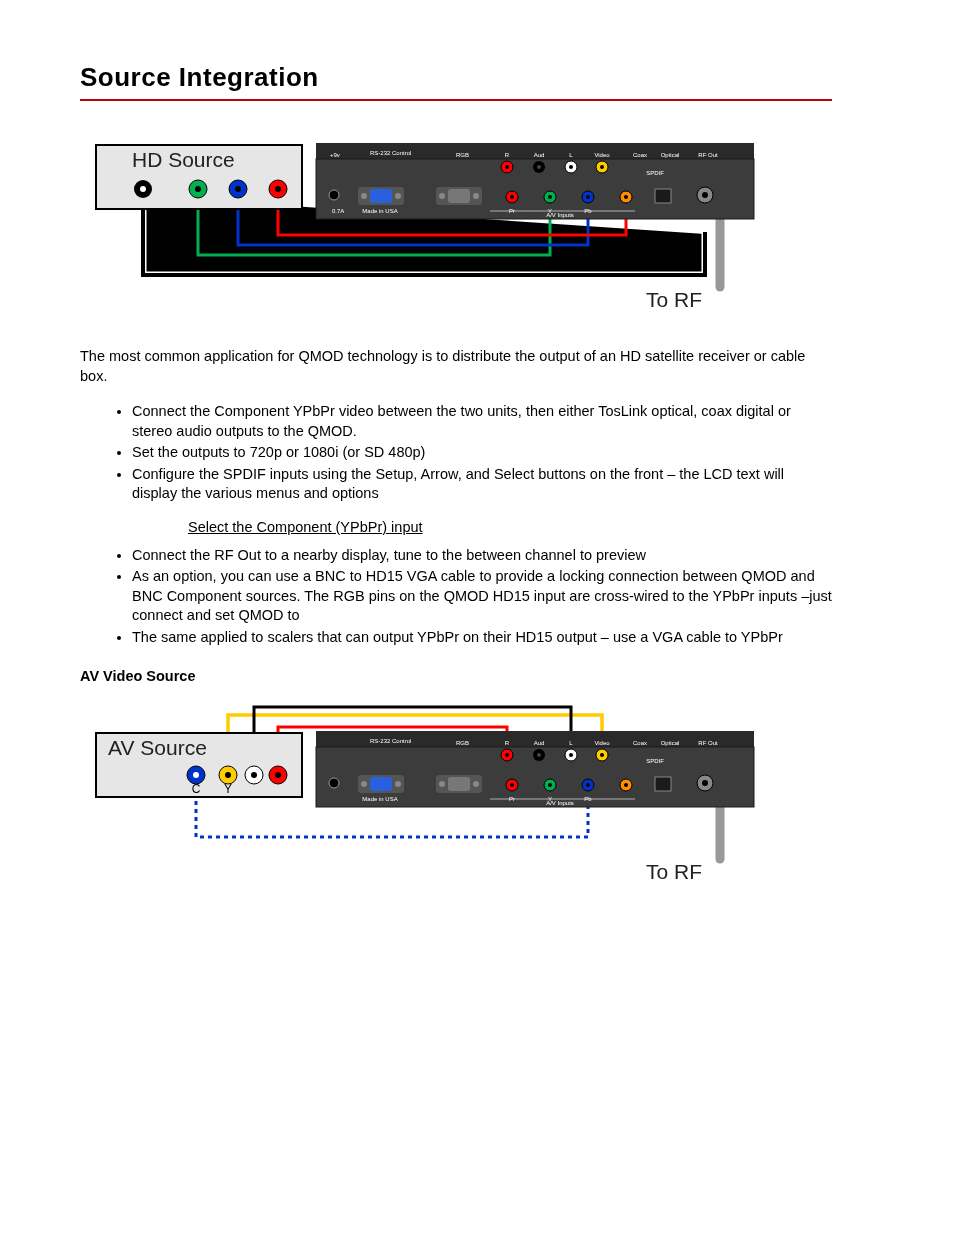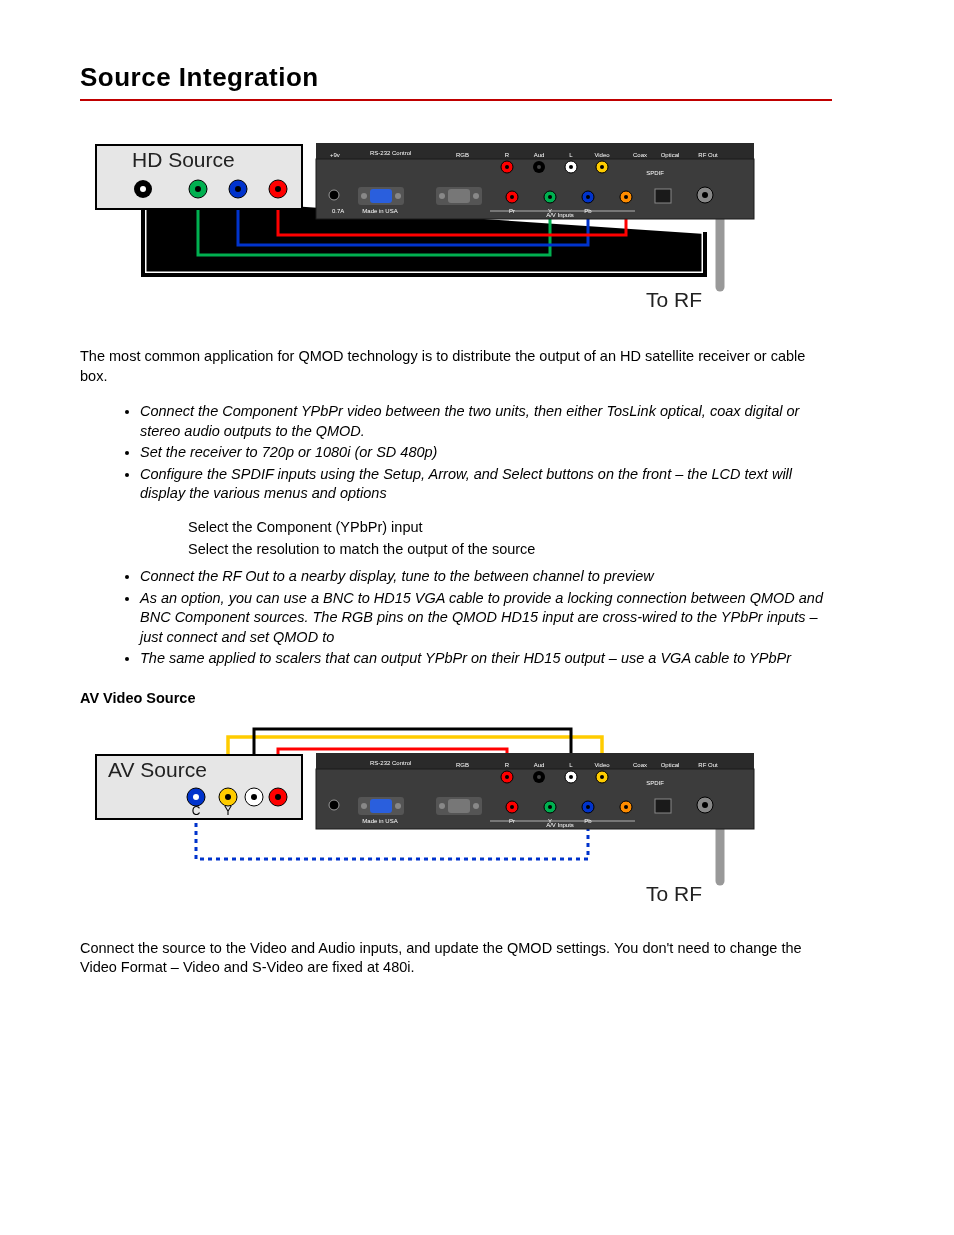--- a/index.html
+++ b/index.html
@@ -32,28 +32,28 @@
     text-decoration: underline;
   }
   .para {
     margin: 16px 0;
   }
   ul.bullets {
     margin: 8px 0 14px 0;
     padding-left: 52px;
   }
   ul.bullets > li {
-    margin: 2px 8px;
-    font-style: italic;
+    margin: 2px 0;
   }
   .sub-indent {
     margin-left: 108px;
   }
   .sub-indent div {
     margin: 2px 0;
+    text-decoration: underline;
   }
   .subhead {
     font-weight: bold;
     margin-top: 20px;
     margin-bottom: 10px;
   }
   svg { display: block; }
   .svg-label {
     font-family: Arial, Helvetica, sans-serif;
   }
@@ -161,26 +161,25 @@
       </g>
 
       <text x="566" y="180" class="svg-label" font-size="21" fill="#222">To RF</text>
     </svg>
   </div>
 
   <div class="para">The most common application for QMOD technology is to distribute the output of an HD satellite receiver or cable box.</div>
 
   <ul class="bullets">
     <li>Connect the Component YPbPr video between the two units, then either TosLink optical, coax digital or stereo audio outputs to the QMOD.</li>
-    <li>Set the receiver to 720p or 1080i (or SD 480p)</li>
+    <li>Set the outputs to 720p or 1080i (or SD 480p)</li>
     <li>Configure the SPDIF inputs using the Setup, Arrow, and Select buttons on the front – the LCD text will display the various menus and options</li>
   </ul>
   <div class="sub-indent">
     <div>Select the Component (YPbPr) input</div>
-    <div>Select the resolution to match the output of the source</div>
   </div>
   <ul class="bullets">
     <li>Connect the RF Out to a nearby display, tune to the between channel to preview</li>
     <li>As an option, you can use a BNC to HD15 VGA cable to provide a locking connection between QMOD and BNC Component sources. The RGB pins on the QMOD HD15 input are cross-wired to the YPbPr inputs –just connect and set QMOD to</li>
     <li>The same applied to scalers that can output YPbPr on their HD15 output – use a VGA cable to YPbPr</li>
   </ul>
 
   <div class="subhead">AV Video Source</div>
 
   <div class="figure">
@@ -256,15 +255,14 @@
           <circle cx="625" cy="86" r="3" fill="#000"></circle>
         <text x="300" y="104" class="small-dev-label" text-anchor="middle">Made in USA</text>
         <line x1="410" y1="102" x2="555" y2="102" stroke="#fff" stroke-width="0.6"></line>
         <text x="480" y="108" class="small-dev-label" text-anchor="middle">A/V Inputs</text>
       </g>
 
       <text x="566" y="182" class="svg-label" font-size="21" fill="#222">To RF</text>
     </svg>
   </div>
 
-  <div class="para">Connect the source to the Video and Audio inputs, and update the QMOD settings. You don't need to change the Video Format – Video and S-Video are fixed at 480i.</div>
 
 </div>
 
 </body></html>

